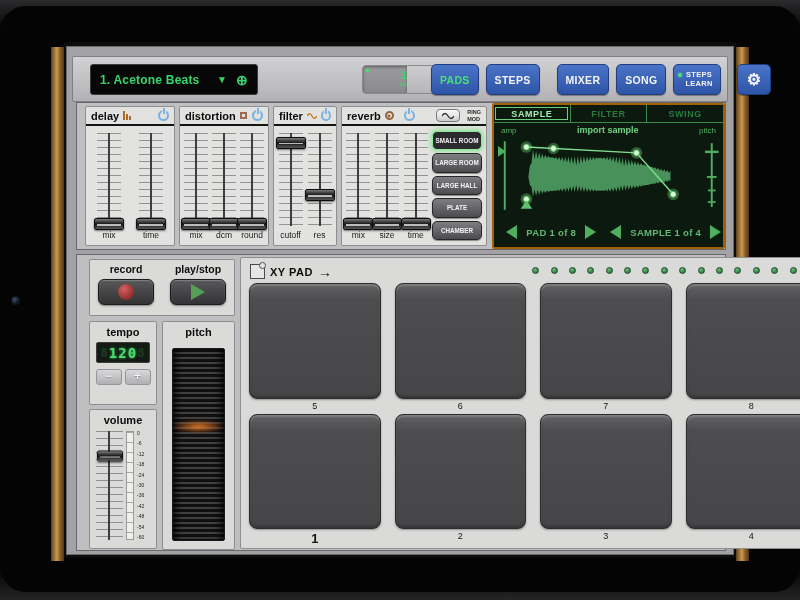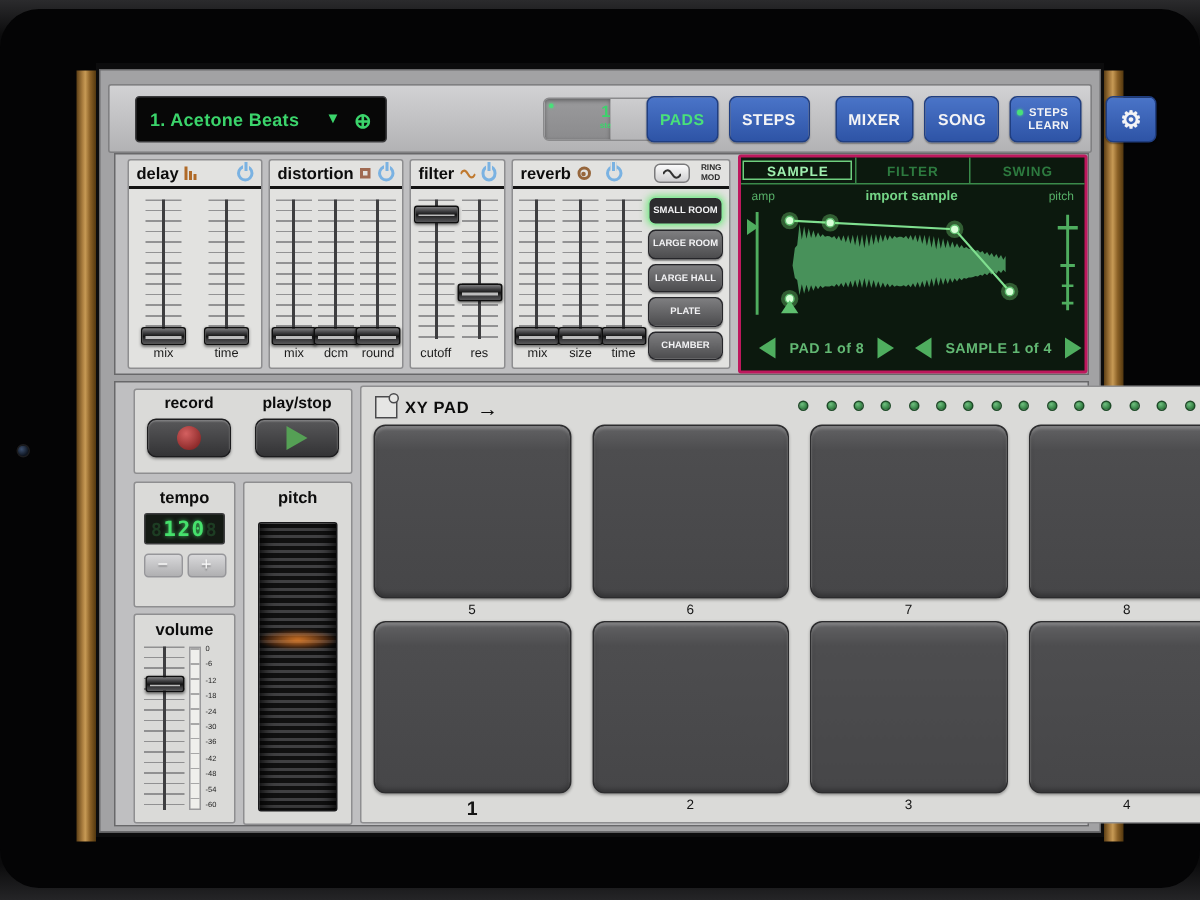--- a/index.html
+++ b/index.html
@@ -90,21 +90,21 @@
   .rm-label { font-size:5.5px; font-weight:bold; color:#2a2a2a; line-height:1.1; white-space:pre-line; margin-left:3px; }
   .rv-head .power { margin-left:6px; }
   .presets { position:absolute; right:4px; top:24px; bottom:5px; width:50px; display:flex; flex-direction:column; gap:3px; }
   .preset { flex:1; border-radius:5px; border:1px solid #26262a; color:#f2f2f4; font-size:6.3px; font-weight:bold;
     background:linear-gradient(#7e7e80,#4c4c4e); display:flex; align-items:center; justify-content:center;
     text-align:center; line-height:1.15; padding:1px 2px; box-shadow:0 1px 1px rgba(0,0,0,.4); }
   .preset.active { background:#2c2c2e; border-color:#8fe89f; box-shadow:0 0 5px 1px rgba(110,230,120,.85); }
 
   
   .gscreen { position:absolute; left:415px; top:0; width:233px; height:146px; background:#0c190e;
-    border:2px solid #be185d; border-radius:2px; color:#57b068; }
+    border:2px solid #a16207; border-radius:2px; color:#57b068; }
   .gs-tabs { display:flex; height:18px; border-bottom:1px solid #3a8a4a; }
   .gs-tab { flex:1; display:flex; align-items:center; justify-content:center; font-size:9px; font-weight:bold;
     letter-spacing:.6px; color:#2d7a3f; }
   .gs-tab + .gs-tab { border-left:1px solid #3a8a4a; }
   .gs-tab.active span { color:#9fefaf; border:1px solid #6fcf7f; padding:0 15px; height:13px; line-height:12px; }
   .gs-labels { height:13px; display:flex; align-items:center; padding:1px 7px 0; font-size:8px; }
   .gs-labels .mid { flex:1; text-align:center; font-weight:bold; font-size:9px; color:#74d486; }
   .gs-wave { position:absolute; left:4px; right:4px; top:32px; height:78px; display:flex; }
   .gs-bottom { position:absolute; left:0; right:0; bottom:3px; height:24px; display:flex; }
   .gs-nav { flex:1; display:flex; align-items:center; justify-content:center; gap:9px;

